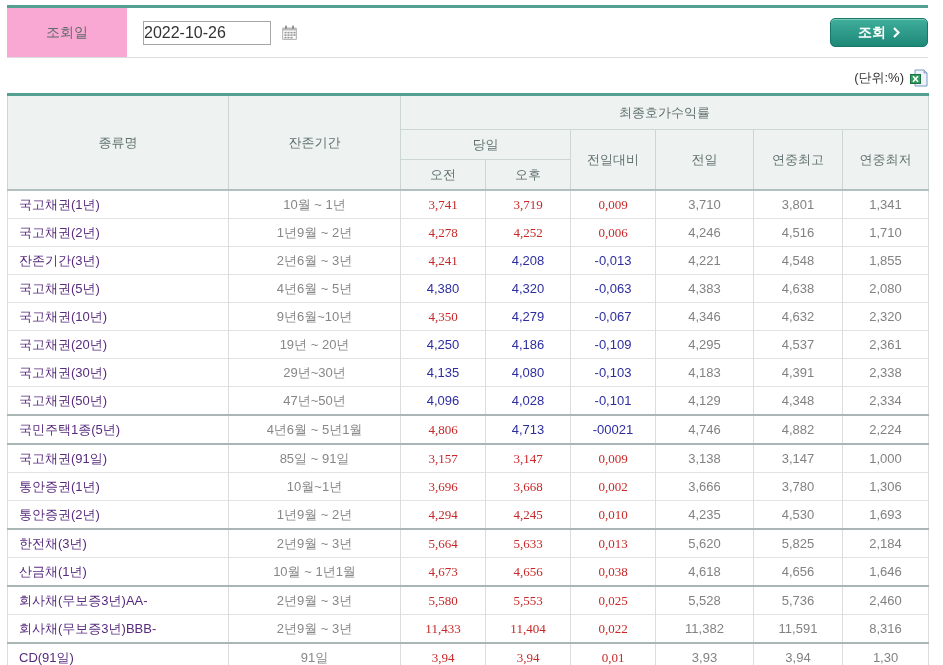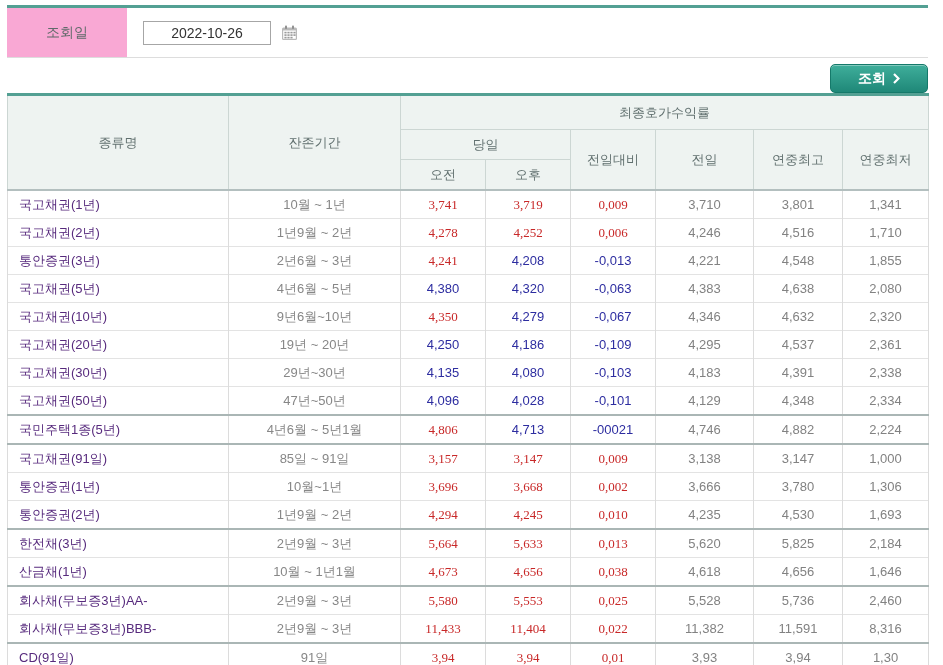--- a/index.html
+++ b/index.html
@@ -5,28 +5,28 @@
   html,body{margin:0;padding:0;background:#fff;}
   .page{width:943px;height:665px;font-family:"Liberation Sans","DejaVu Sans",sans-serif;overflow:hidden;position:relative;}
   .content{margin-left:7px;width:921px;}
 
   
   .query-bar{margin-top:5px;border-top:3px solid var(--accent-teal,#53a093);border-bottom:1px solid #ddd;
     height:49px;display:flex;align-items:center;position:relative;background:#fff;}
   .query-label-cell{width:120px;height:100%;background:#f9a8d4;display:flex;align-items:center;justify-content:center;
     color:#606a6a;font-size:14px;}
   .query-input-area{display:flex;align-items:center;margin-left:16px;gap:10px;}
-  .date-input{width:126px;height:22px;border:1px solid #a6a6a6;text-align:center;font-size:14px;color:#333;
+  .date-input{width:126px;height:22px;border:1px solid #a6a6a6;text-align:left;font-size:16px;color:#333;
     font-family:"Liberation Sans","DejaVu Sans",sans-serif;padding:0;}
   .cal-btn{background:none;border:none;padding:0;cursor:pointer;line-height:0;}
   .search-btn{position:absolute;right:0;top:10px;width:98px;height:29px;border-radius:5px;
     background:linear-gradient(to bottom,var(--button-teal-top,#3fae9b),var(--button-teal-bottom,#1f8878));
     border:1px solid #15796a;color:#fff;font-weight:bold;font-size:14px;
     display:flex;align-items:center;justify-content:center;gap:7px;cursor:pointer;
-    box-shadow:inset 0 1px 0 rgba(255,255,255,.35);font-family:inherit;margin-top:46px;}
+    box-shadow:inset 0 1px 0 rgba(255,255,255,.35);font-family:inherit;}
 
   
   .unit-row{height:30px;display:flex;align-items:center;justify-content:flex-end;gap:5px;padding-top:5px;}
   .unit-label{font-size:13px;color:#333;}
   .excel-btn{background:none;border:none;padding:0;cursor:pointer;line-height:0;}
 
   
   table.yield{border-collapse:collapse;width:921px;table-layout:fixed;
     border-top:3px solid var(--accent-teal,#53a093);border-bottom:2px solid #7e8a88;
     border-left:1px solid #dcdcdc;border-right:1px solid #dcdcdc;}
@@ -145,21 +145,21 @@
     <td class="c-name">국고채권(2년)</td>
     <td class="c-period">1년9월 ~ 2년</td>
     <td class="c-num num-up">4,278</td>
     <td class="c-num num-up">4,252</td>
     <td class="c-num num-up">0,006</td>
     <td class="c-num num-gray">4,246</td>
     <td class="c-num num-gray">4,516</td>
     <td class="c-num num-gray">1,710</td>
   </tr>
           <tr>
-    <td class="c-name">통안증권(3년)</td>
+    <td class="c-name">잔존기간(3년)</td>
     <td class="c-period">2년6월 ~ 3년</td>
     <td class="c-num num-up">4,241</td>
     <td class="c-num num-down">4,208</td>
     <td class="c-num num-down">-0,013</td>
     <td class="c-num num-gray">4,221</td>
     <td class="c-num num-gray">4,548</td>
     <td class="c-num num-gray">1,855</td>
   </tr>
           <tr>
     <td class="c-name">국고채권(5년)</td>

